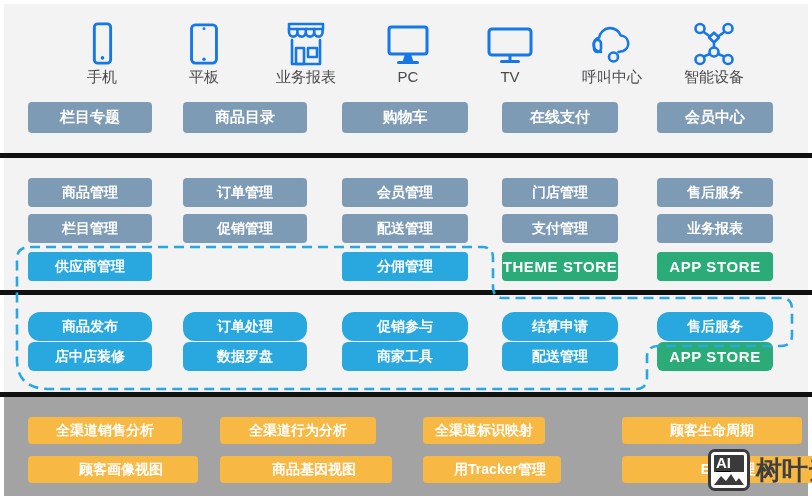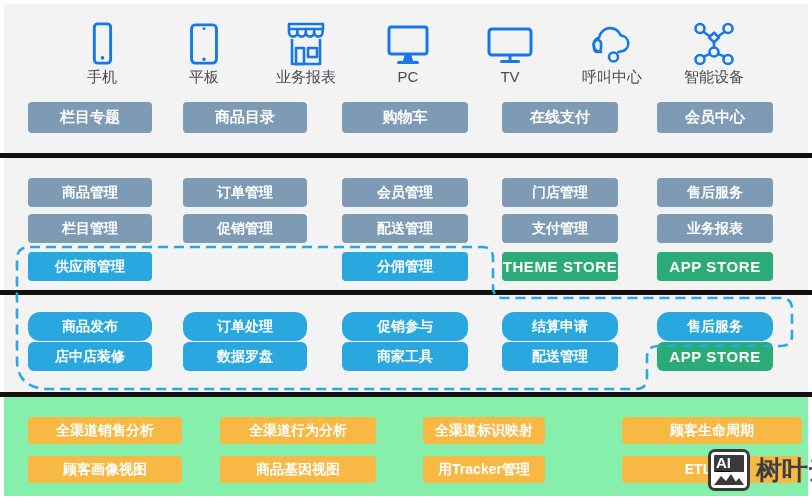--- a/index.html
+++ b/index.html
@@ -2,21 +2,21 @@
 <html><head>
 <meta charset="utf-8">
 <style>
   html,body{margin:0;padding:0;background:#fff;}
   .page{position:relative;width:812px;height:500px;background:#ffffff;overflow:hidden;
         font-family:"Liberation Sans","DejaVu Sans",sans-serif;}
   .section{position:absolute;left:4px;width:804px;background:#f3f3f4;}
   #s1{top:4px;height:149px;}
   #s2{top:158px;height:132px;text-decoration:underline;}
   #s3{top:295px;height:97px;}
-  #s4{top:397px;height:99px;background:#86efac;}
+  #s4{top:397px;height:99px;background:#a3a3a3;}
   .divider{position:absolute;left:0;width:812px;height:5px;background:#111;z-index:2;}
   #d1{top:153px;} #d2{top:290px;} #d3{top:392px;}
 
   .device-row{position:absolute;left:48px;right:44px;top:14px;display:flex;justify-content:space-between;}
   .device{width:100px;display:flex;flex-direction:column;align-items:center;}
   .device .ic{height:50px;display:flex;align-items:flex-end;justify-content:center;}
   .device .lbl{font-size:15px;color:#4a4a4d;white-space:nowrap;}
   .ic svg{display:block;}
   .st{stroke:#1677e8;fill:none;stroke-width:3;stroke-linecap:round;stroke-linejoin:round;}
   .st2{stroke:#1677e8;fill:none;stroke-width:2.6;stroke-linecap:round;stroke-linejoin:round;}
@@ -27,21 +27,21 @@
   .gray{background:#7e9bb5;}
   .blue{background:#29a8e0;}
   .green{background:#2bab78;font-size:15px;letter-spacing:.6px;}
   .orange{background:#f7b844;}
   .top-btn{top:98px;height:31px;font-size:15px;}
   .c1{left:24px;width:124px;} .c2{left:179px;width:124px;text-align:center;} .c3{left:338px;width:126px;}
   .c4{left:498px;width:116px;} .c5{left:653px;width:116px;}
   .s2r1{top:20px;} .s2r2{top:56px;} .s2r3{top:94px;}
   .s3r1{top:17px;border-radius:12px;} .s3r2{top:47px;border-radius:6px;}
   .a1{left:24px;width:154px;} .a2{left:216px;width:156px;} .a3{left:419px;width:122px;} .a4{left:618px;width:180px;}
-  .ar1{top:20px;height:27px;} .ar2{top:59px;height:27px;}
+  .ar1{top:20px;height:27px;} .ar2{top:59px;height:27px;padding-left:16px;}
 
   .dash-overlay{position:absolute;left:0;top:0;z-index:5;pointer-events:none;}
 
   .watermark{position:absolute;left:708px;top:449px;display:flex;align-items:center;gap:6px;z-index:10;}
   .wm-logo{position:relative;width:42px;height:42px;background:#3a3a3a;border-radius:7px;}
   .wm-frame{position:absolute;left:3px;top:3px;right:3px;bottom:3px;border:3px solid #fff;border-radius:4px;}
   .wm-ai{position:absolute;left:8px;top:5px;color:#fff;font-weight:bold;font-size:15px;
          border-bottom:2px solid #000000;line-height:17px;}
   .wm-mountain{position:absolute;left:6px;right:6px;bottom:6px;}
   .wm-text{font-size:26px;font-weight:bold;color:#3f3f3f;white-space:nowrap;}

